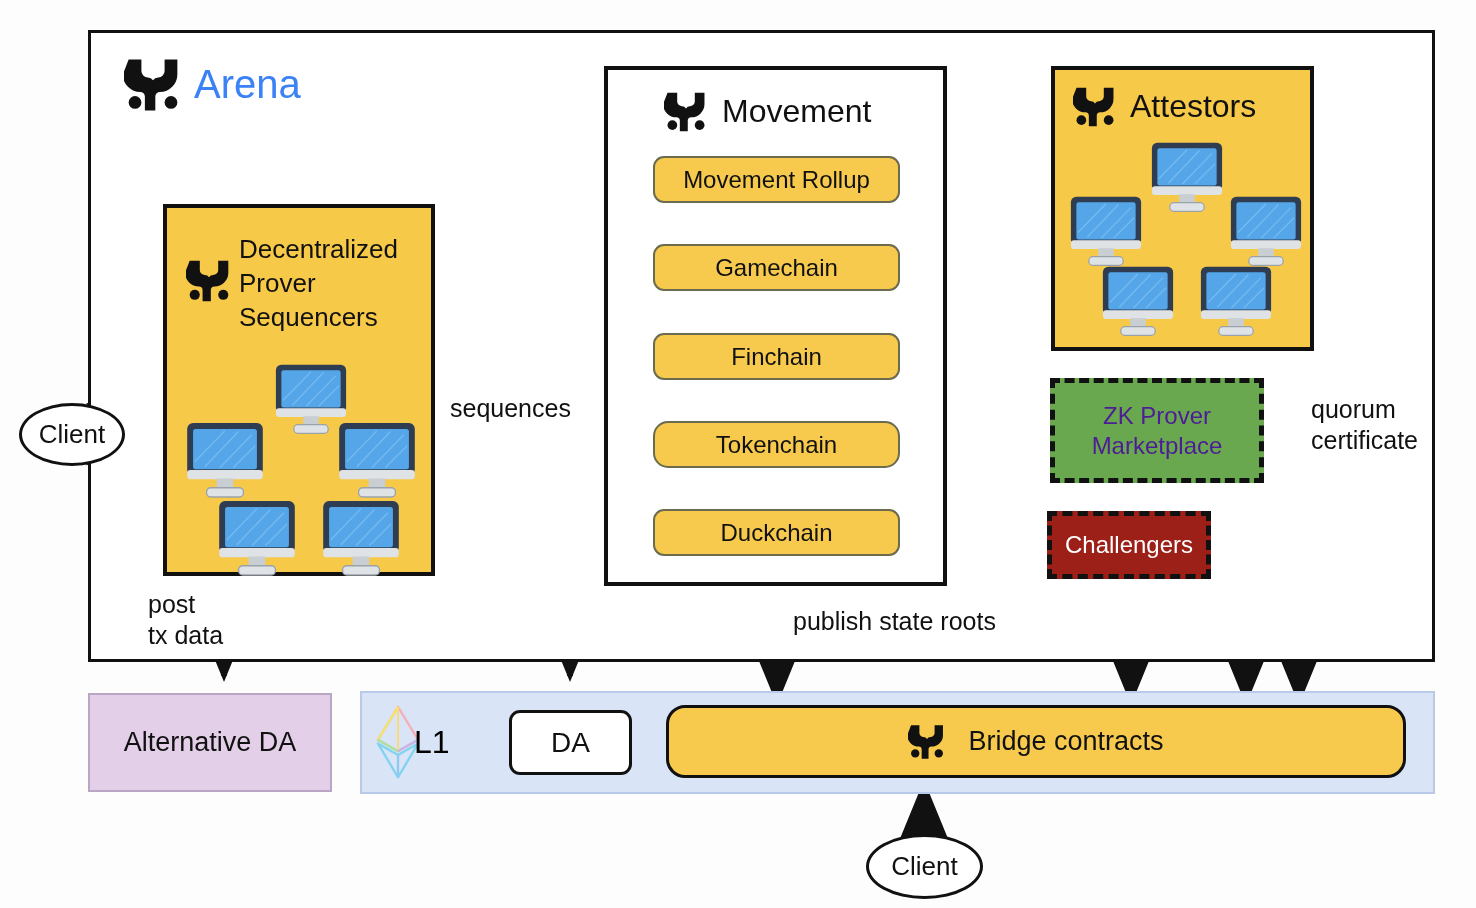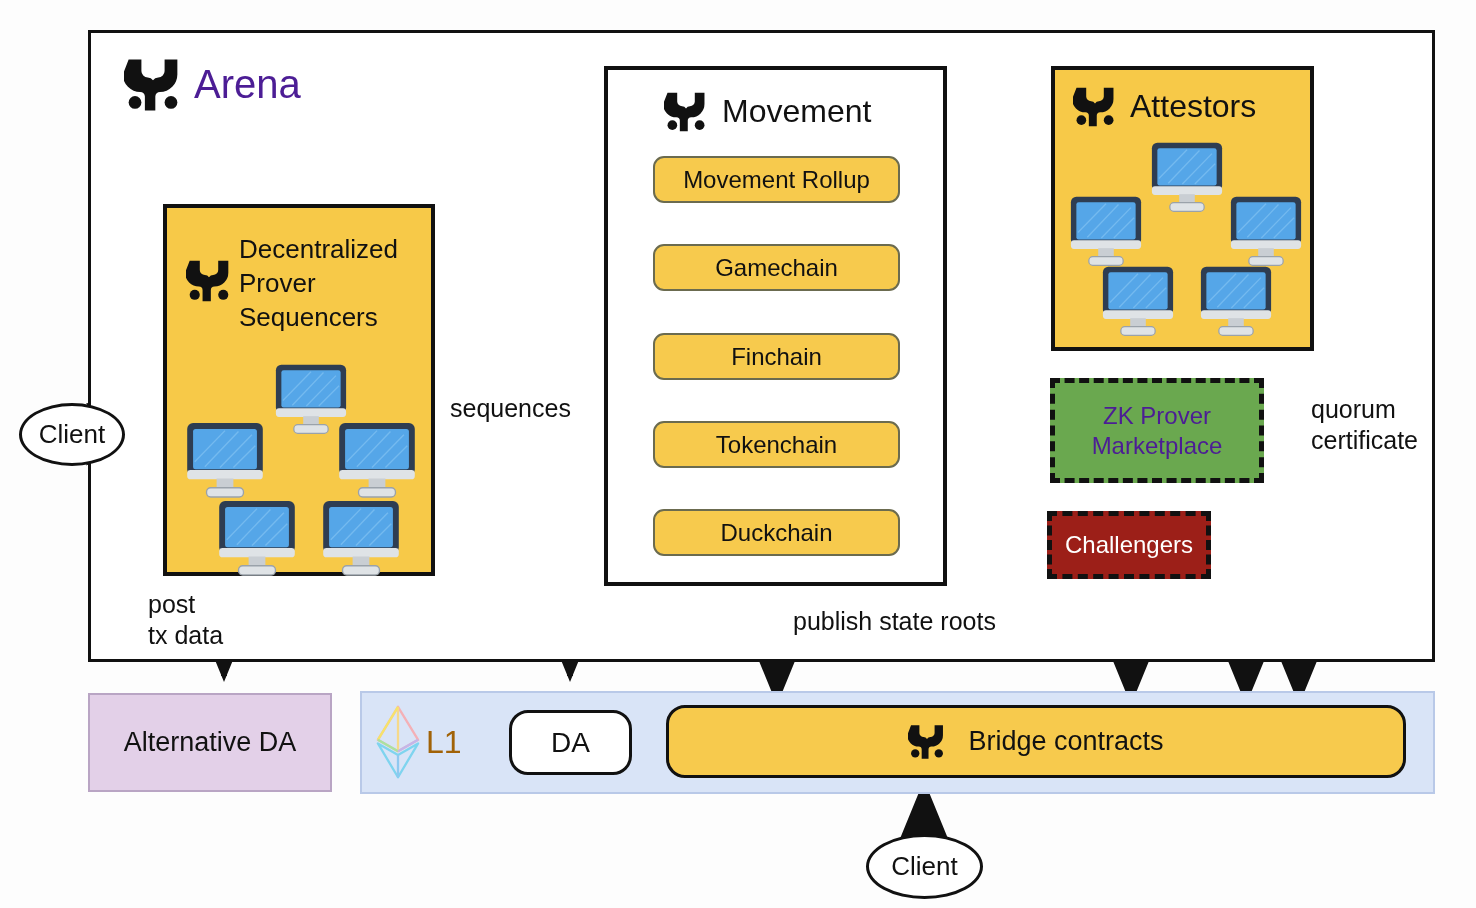--- a/index.html
+++ b/index.html
@@ -12,21 +12,21 @@
   .abs{position:absolute;box-sizing:border-box;}
 
   
   .arena-box{
     left:88px;top:30px;width:1347px;height:632px;
     background:#ffffff;border:3px solid #111111;
   }
   .arena-logo{left:124px;top:56px;width:58px;height:58px;}
   .arena-title{
     left:194px;top:55px;width:260px;height:58px;
-    font-size:40px;color:#4c1d95;display:flex;align-items:center;
+    font-size:40px;color:#3b82f6;display:flex;align-items:center;
   }
 
   
   .dss-box{
     left:163px;top:204px;width:272px;height:372px;
     background:#f7c948;border:4px solid #111111;
   }
   .dss-logo{left:186px;top:258px;width:46px;height:46px;}
   .dss-title{
     left:239px;top:232px;width:190px;height:108px;
@@ -81,26 +81,26 @@
     background:#e3d0e8;border:2px solid #b9a5c4;
     display:flex;align-items:center;justify-content:center;
     font-size:27px;color:#111;
   }
   .l1-strip{
     left:360px;top:691px;width:1075px;height:103px;
     background:#d9e4f7;border:2px solid #b9c9e8;
   }
   .eth-logo{left:375px;top:702px;width:46px;height:80px;}
   .l1-label{
-    left:426px;top:718px;width:60px;height:48px;
-    font-size:32px;color:#a16207;display:flex;align-items:center;
+    left:414px;top:718px;width:60px;height:48px;
+    font-size:32px;color:#000000;display:flex;align-items:center;
   }
   .da-box{
     left:509px;top:710px;width:123px;height:65px;
-    background:#ffffff;border:3px solid #111111;border-radius:19px;
+    background:#ffffff;border:3px solid #111111;border-radius:11px;
     display:flex;align-items:center;justify-content:center;
     font-size:28px;color:#111;
   }
   .bridge-box{
     left:666px;top:705px;width:740px;height:73px;
     background:#f7ca4d;border:3px solid #111111;border-radius:19px;
     display:flex;align-items:center;justify-content:center;
   }
   .bridge-logo{width:38px;height:38px;margin-right:22px;}
   .bridge-label{font-size:27px;color:#111;}
@@ -255,21 +255,21 @@
   <svg class="abs mv-logo" viewBox="0 0 100 100">
     <path fill="#111111" d="M8 6 h22 v20 a11 11 0 0 0 11 11 a11 11 0 0 1 9 5 l0 0 a11 11 0 0 1 9 -5 a11 11 0 0 0 11 -11 V6 h22 v26 a30 30 0 0 1 -30 30 a8 8 0 0 0 -8 8 v24 h-18 V70 a8 8 0 0 0 -8 -8 a30 30 0 0 1 -30 -30 Z"></path>
     <circle cx="19" cy="80" r="11" fill="#111111"></circle>
     <circle cx="81" cy="80" r="11" fill="#111111"></circle>
   </svg>
   <div class="abs mv-title">Movement</div>
 
   <div class="abs chain-pill" style="top:156px;">Movement Rollup</div>
   <div class="abs chain-pill" style="top:244px;">Gamechain</div>
   <div class="abs chain-pill" style="top:333px;">Finchain</div>
-  <div class="abs chain-pill" style="top:421px;">Tokenchain</div>
+  <div class="abs chain-pill" style="top:421px;border-radius:15px;">Tokenchain</div>
   <div class="abs chain-pill" style="top:509px;">Duckchain</div>
 
   <div class="abs attestors-box">
     <svg class="abs" style="left:93px;top:68px;width:78px;height:78px;" viewBox="0 0 100 100">
       <rect x="5" y="6" width="90" height="62" rx="7" fill="#2e3d52"></rect>
       <rect x="12" y="13" width="76" height="48" rx="3" fill="#55a6e8"></rect>
       <g stroke="#7fc1f2" stroke-width="1.6" opacity=".75">
         <line x1="14" y1="52" x2="50" y2="15"></line>
           <line x1="26" y1="58" x2="66" y2="16"></line>
         <line x1="44" y1="59" x2="82" y2="20"></line>

